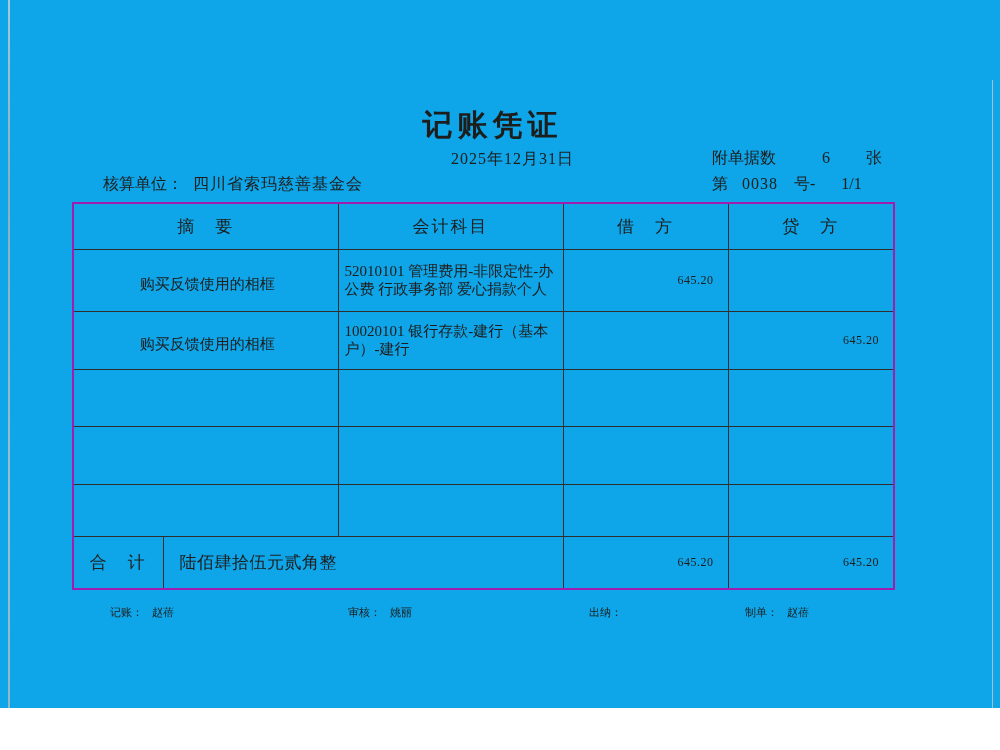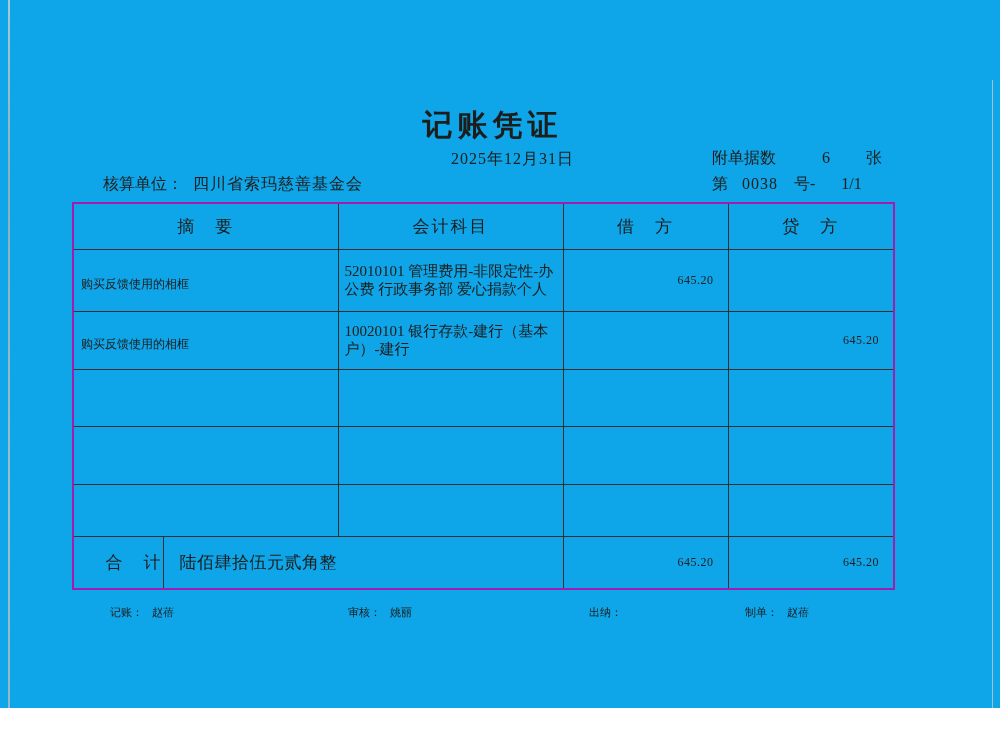--- a/index.html
+++ b/index.html
@@ -53,24 +53,24 @@
     font-weight:normal; overflow:hidden;
   }
   tr.hdr       { height:46px; }
   tr.r0        { height:62px; }
   tr.r1        { height:58px; }
   tr.r2        { height:57px; }
   tr.r3        { height:58px; }
   tr.r4        { height:52px; }
   tr.total-row { height:53px; }
   .th-cell  { text-align:center; font-size:17px; font-weight:bold; letter-spacing:2px; }
-  .sum-cell { text-align:left; font-size:12px; padding:10px 4px 2px 7px; }
+  .sum-cell { text-align:center; font-size:15px; padding:10px 4px 2px 7px; }
   .acct-cell{ text-align:left; font-size:15px; line-height:1.22; padding:2px 3px 2px 6px; word-break:break-all; }
   .amt-cell { text-align:right; font-size:12px; padding:2px 14px 2px 2px; letter-spacing:.5px; }
-  .total-label { text-align:right; font-size:17px; font-weight:bold; letter-spacing:2px; }
+  .total-label { text-align:center; font-size:17px; font-weight:bold; letter-spacing:2px; }
   .words-cell  { text-align:left; font-size:17px; font-weight:bold; padding-left:16px; letter-spacing:.5px; }
   
   .sign-row { position:absolute; top:597px; left:0; width:1000px; height:22px; font-size:11px;margin-top:8px; }
   .sign { position:absolute; white-space:nowrap; }
   .sign .name { margin-left:9px; }
   .sign-bookkeeper { left:110px; }
   .sign-reviewer   { left:348px; }
   .sign-cashier    { left:589px; }
   .sign-preparer   { left:745px; }
 </style>

